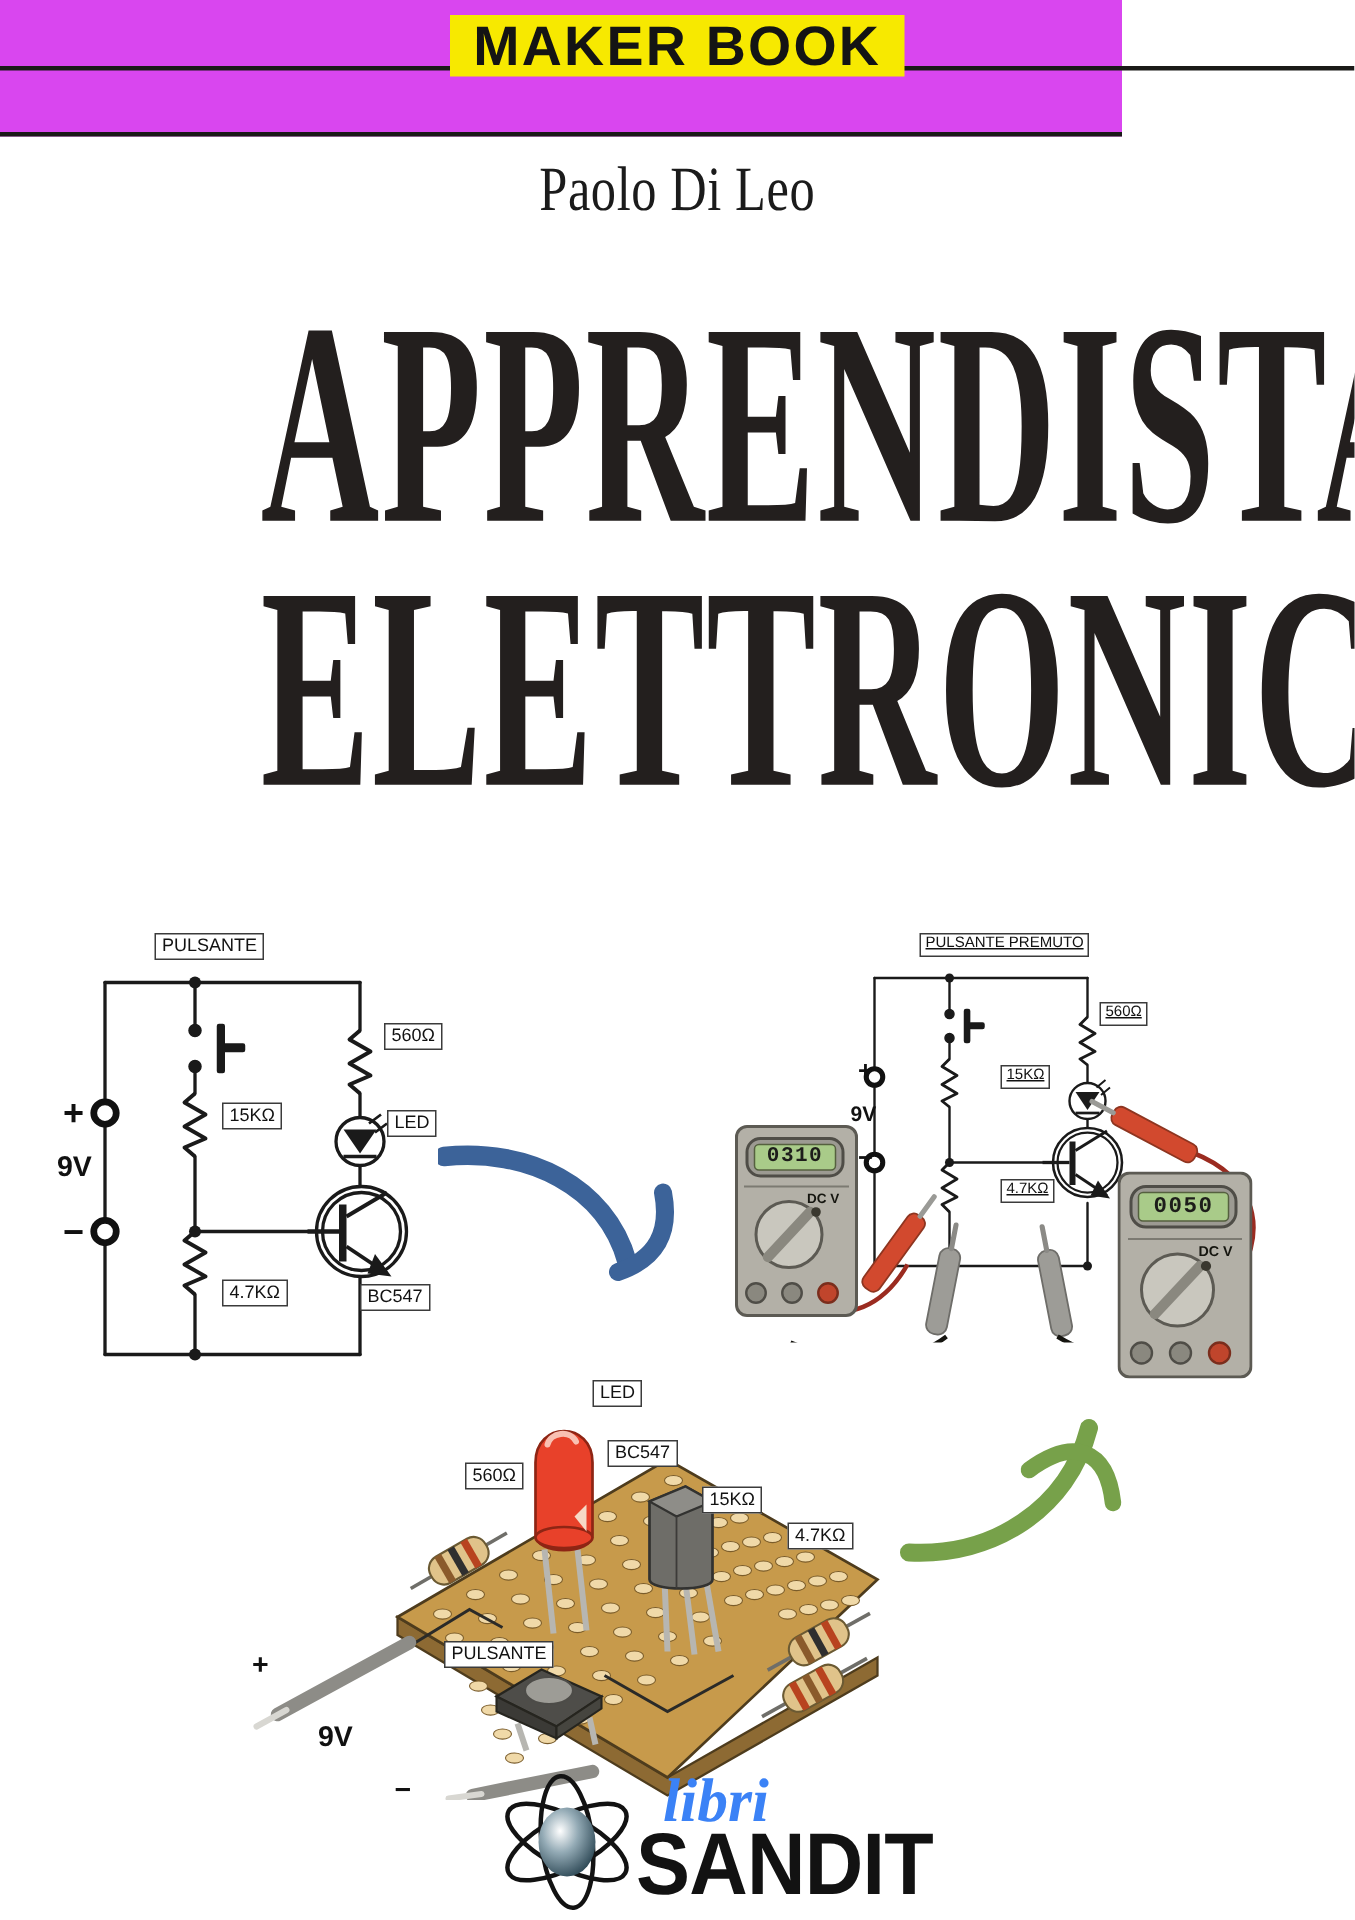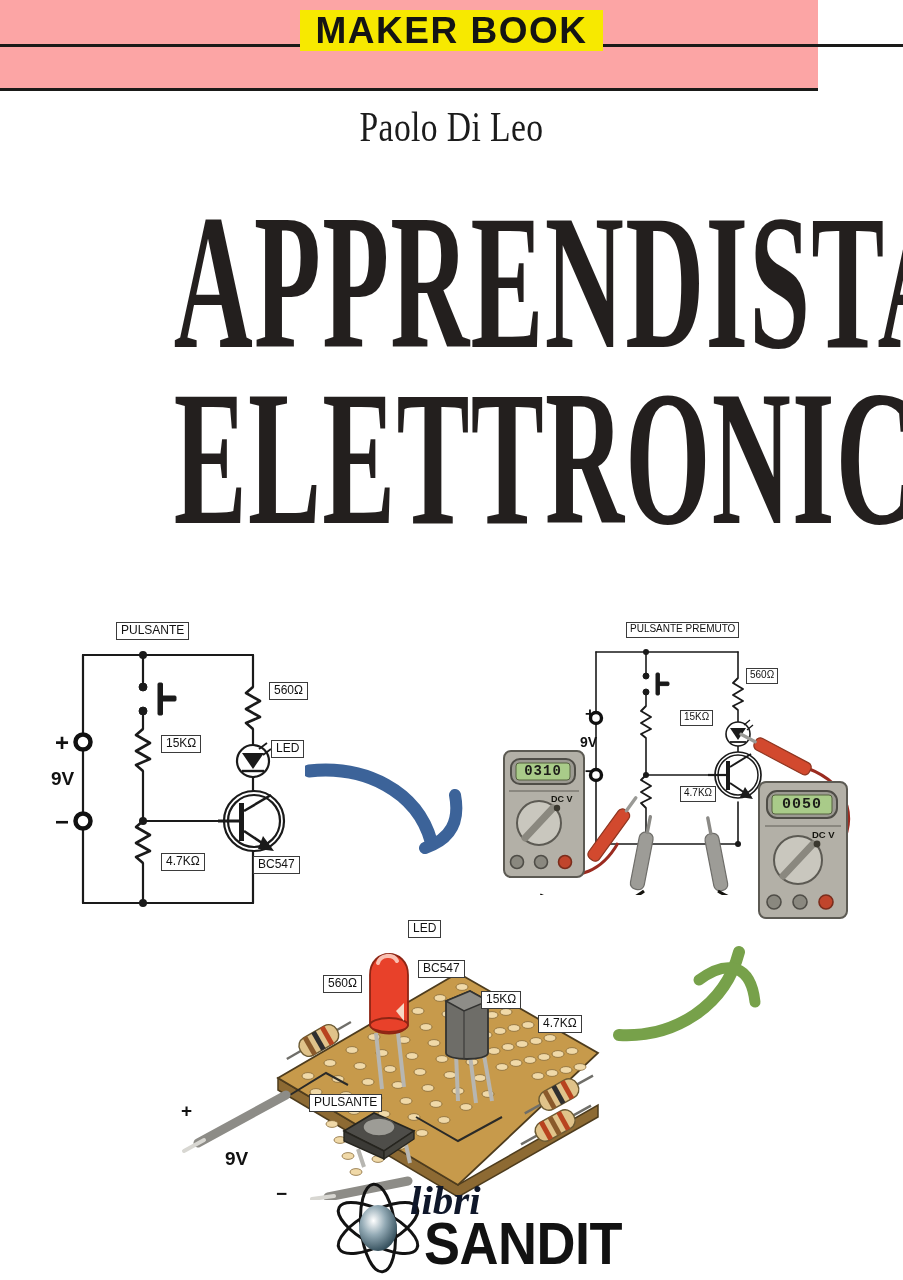--- a/index.html
+++ b/index.html
@@ -13,25 +13,24 @@
     position: relative;
     overflow: hidden;
     font-family: "Liberation Sans", sans-serif;
     -webkit-font-smoothing: antialiased;
   }
 
   
   #banner {
     position: absolute;
     left: 0; top: 0;
-    width: 806px;
+    width: 748px;
     height: 88px;
-    background: #fca5a5;
+    background: #d946ef;
     border-bottom: 3px solid #1a1a18;
-    padding-left: 12px;
   }
   #banner-rule {
     position: absolute;
     left: 0; top: 44px;
     width: 903px;
     height: 3px;
     background: #1a1a18;
   }
   #banner-title {
     position: absolute;
@@ -85,50 +84,50 @@
   }
   #title-2 {
     top: 372px;
     font-size: 178px;
     transform: scaleX(0.615) scaleY(1.08);
     transform-origin: center top;
     letter-spacing: 2px;
   }
 
   
-  #figure { position: absolute; left: 13px; top: 600px; width: 787px; height: 600px; }
+  #figure { position: absolute; left: 0; top: 600px; width: 787px; height: 600px; }
 
   .lbl {
     position: absolute;
     border: 1.6px solid #3b3b3b;
     background: #ffffff;
     color: #121212;
     font-family: "Liberation Sans", sans-serif;
     font-size: 12px;
     padding: 1px 4px 2px 4px;
     white-space: nowrap;
     line-height: 1.05;
     box-sizing: border-box;
   }
-  .lbl.sm { font-size: 10px; padding: 1px 3px 2px 3px; }
+  .lbl.sm { font-size: 10px; padding: 1px 3px 2px 3px; text-decoration: underline; }
   .plain {
     position: absolute;
     font-family: "Liberation Sans", sans-serif;
     font-weight: bold;
     color: #111;
     white-space: nowrap;
   }
 
   
   #logo { position: absolute; left: 330px; top: 1178px; width: 250px; height: 100px; }
   #logo-libri {
-    position: absolute; left: 80px; top: -2px;
+    position: absolute; left: 112px; top: -2px;
     font-family: "Liberation Serif", serif;
     font-style: italic; font-weight: bold;
-    font-size: 41px; color: #0f172a; letter-spacing: 0px;
+    font-size: 41px; color: #3b82f6; letter-spacing: 0px;
   }
   #logo-sandit {
     position: absolute; left: 94px; top: 32px;
     font-family: "Liberation Sans", sans-serif;
     font-weight: bold; font-size: 54px; color: #121212;
     letter-spacing: -0.5px;
     transform: scaleY(1.08); transform-origin: left top;
   }
 </style>
 </head>

